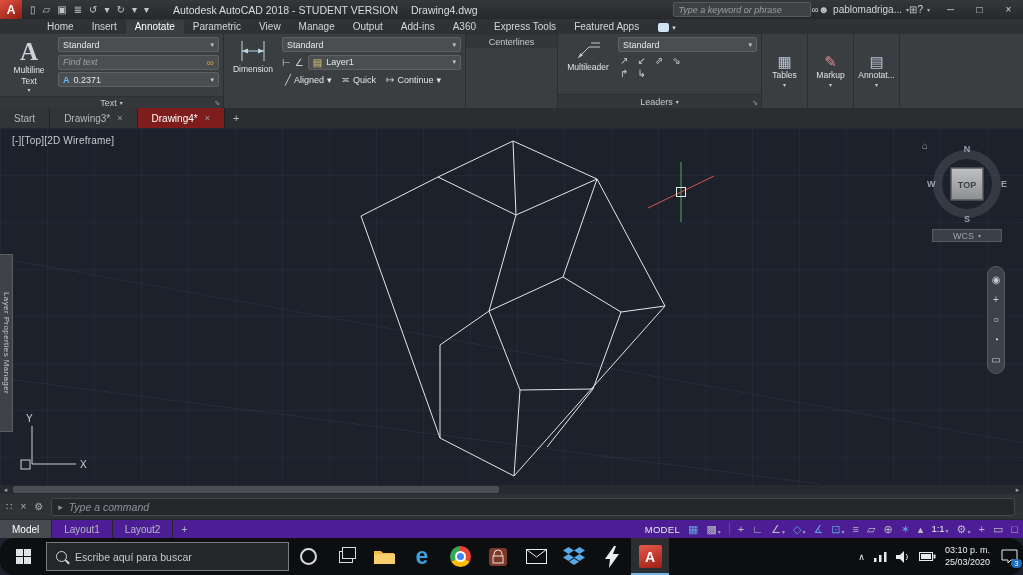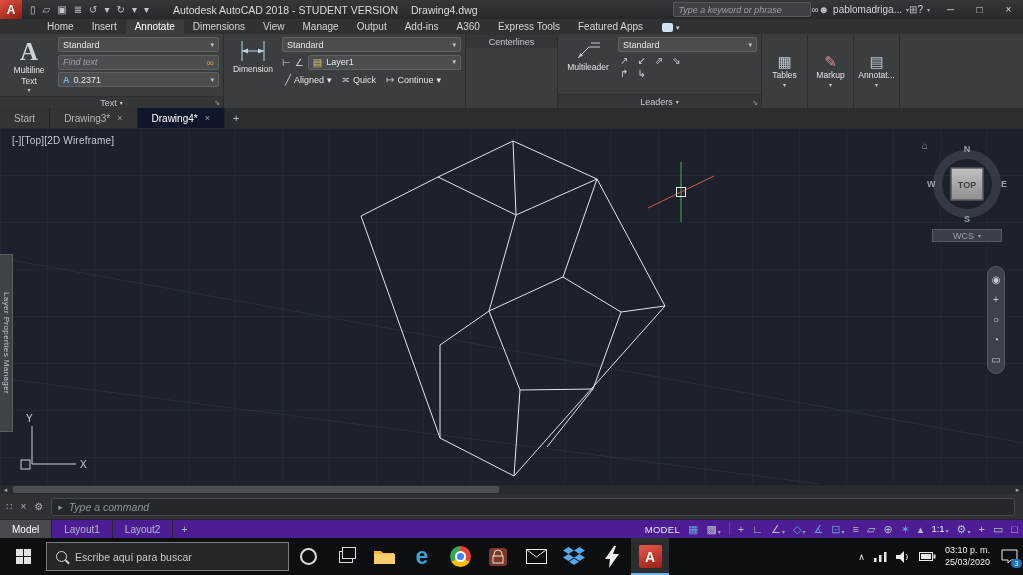--- a/index.html
+++ b/index.html
@@ -61,21 +61,21 @@
   .coll-body{flex:1;display:flex;flex-direction:column;align-items:center;justify-content:center;gap:2px;}
   .coll-ic{font-size:15px;line-height:1;}
   .ic-tables,.ic-annot{color:#b9c7d4;}
   .ic-markup{color:#d98c8c;}
 
   
   .filetabs{position:absolute;top:108px;left:0;height:20px;width:100%;background:#2b2d2f;
     display:flex;align-items:stretch;font-size:10px;}
   .ftab{display:flex;align-items:center;gap:7px;padding:0 14px;color:#b4b8bc;
     border-right:1px solid #202224;background:#323436;}
-  .ftab.active{background:#0f172a;color:#ffffff;}
+  .ftab.active{background:#7f1d1d;color:#ffffff;}
   .tabx{font-size:9px;color:#9da1a6;}
   .ftab-plus{display:flex;align-items:center;padding:0 8px;color:#b4b8bc;font-size:11px;}
 
   
   .viewport{position:absolute;top:128px;left:0;height:356px;width:100%;background-color:#1c212b;overflow:hidden;
     background-image:linear-gradient(rgba(66,80,106,.16) 1px,transparent 1px),
       linear-gradient(90deg,rgba(66,80,106,.16) 1px,transparent 1px);
     background-size:47px 47px;}
   #wire-svg{position:absolute;left:0;top:0;}
   .vp-label{position:absolute;left:12px;top:7px;font-size:10px;color:#c6cbd3;letter-spacing:.2px;}
@@ -129,21 +129,21 @@
   .statusbar{margin-left:auto;display:flex;align-items:center;gap:8px;padding-right:5px;}
   .model-label{color:#e8eaec;font-size:9.5px;letter-spacing:.3px;}
   .sicon{display:flex;align-items:flex-end;gap:1px;font-size:11px;line-height:1;}
   .blue{color:#5f9fd8;}.gray{color:#b6bac0;}.white{color:#eceff1;}
   .sarrow{font-size:6px;color:#9da1a6;}
   .sdivider{width:1px;height:12px;background:#55585c;}
   .sscale{font-size:9.5px;}
 
   
   .taskbar{position:absolute;top:538px;left:0;height:37px;width:100%;background:#0d0e10;
-    display:flex;align-items:center;}
+    display:flex;align-items:center;border-radius:14px;}
   .tb-start{width:46px;height:37px;display:flex;align-items:center;justify-content:center;}
   .winlogo{display:grid;grid-template-columns:7px 7px;grid-template-rows:7px 7px;gap:1px;}
   .winlogo i{background:#dfe3e6;}
   .tb-search{width:243px;height:29px;background:#252628;border:1px solid #7a7d80;display:flex;
     align-items:center;gap:8px;padding:0 9px;box-sizing:border-box;}
   .tb-search-text{font-size:10.5px;color:#c6c9cc;white-space:nowrap;}
   .magnifier{width:9px;height:9px;border:1.5px solid #d3d6d9;border-radius:50%;position:relative;flex:none;}
   .magnifier::after{content:'';position:absolute;width:5px;height:1.5px;background:#d3d6d9;
     right:-4px;bottom:-1px;transform:rotate(45deg);}
   .tb-btn{width:38px;height:37px;display:flex;align-items:center;justify-content:center;position:relative;}
@@ -207,21 +207,21 @@
           <span class="win-btn">×</span>
         </div>
     </div>
   </div>
 
   <div class="menubar">
     <div id="menu-tabs" style="display:flex;align-items:center;">
         <span class="mtab">Home</span>
         <span class="mtab">Insert</span>
         <span class="mtab active">Annotate</span>
-        <span class="mtab">Dimensions</span>
+        <span class="mtab">Parametric</span>
         <span class="mtab">View</span>
         <span class="mtab">Manage</span>
         <span class="mtab">Output</span>
         <span class="mtab">Add-ins</span>
         <span class="mtab">A360</span>
         <span class="mtab">Express Tools</span>
         <span class="mtab">Featured Apps</span>
       </div>
     <div class="menubar-extra">
       <span class="mx-ic"></span>

